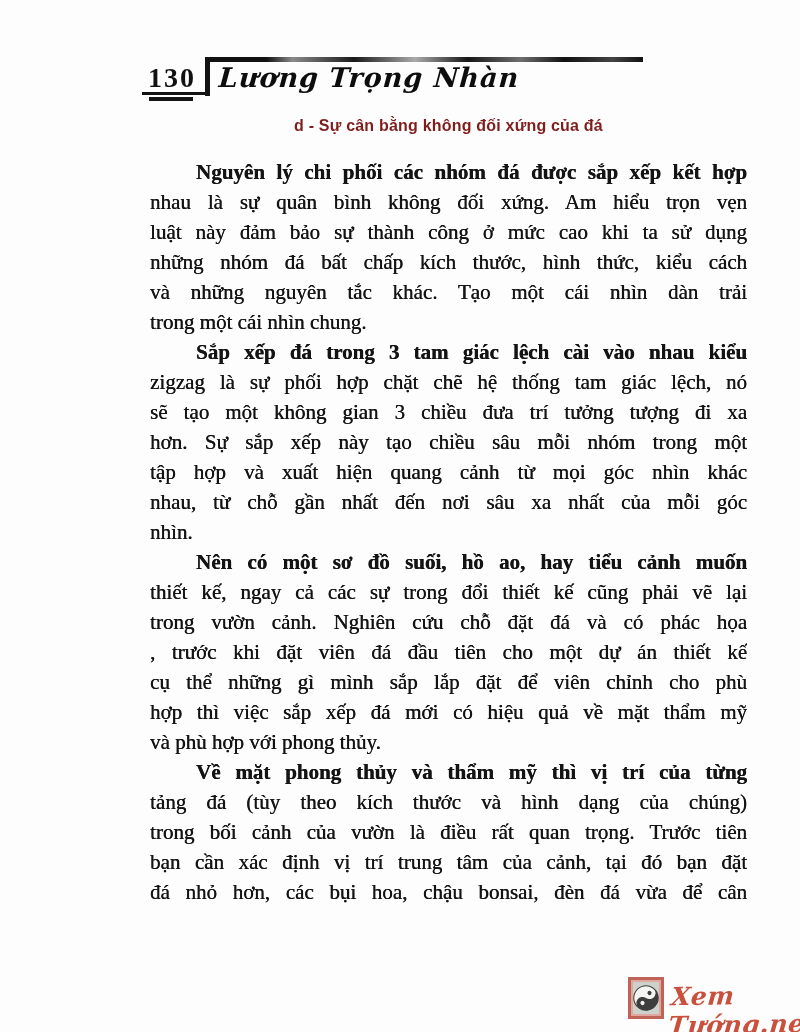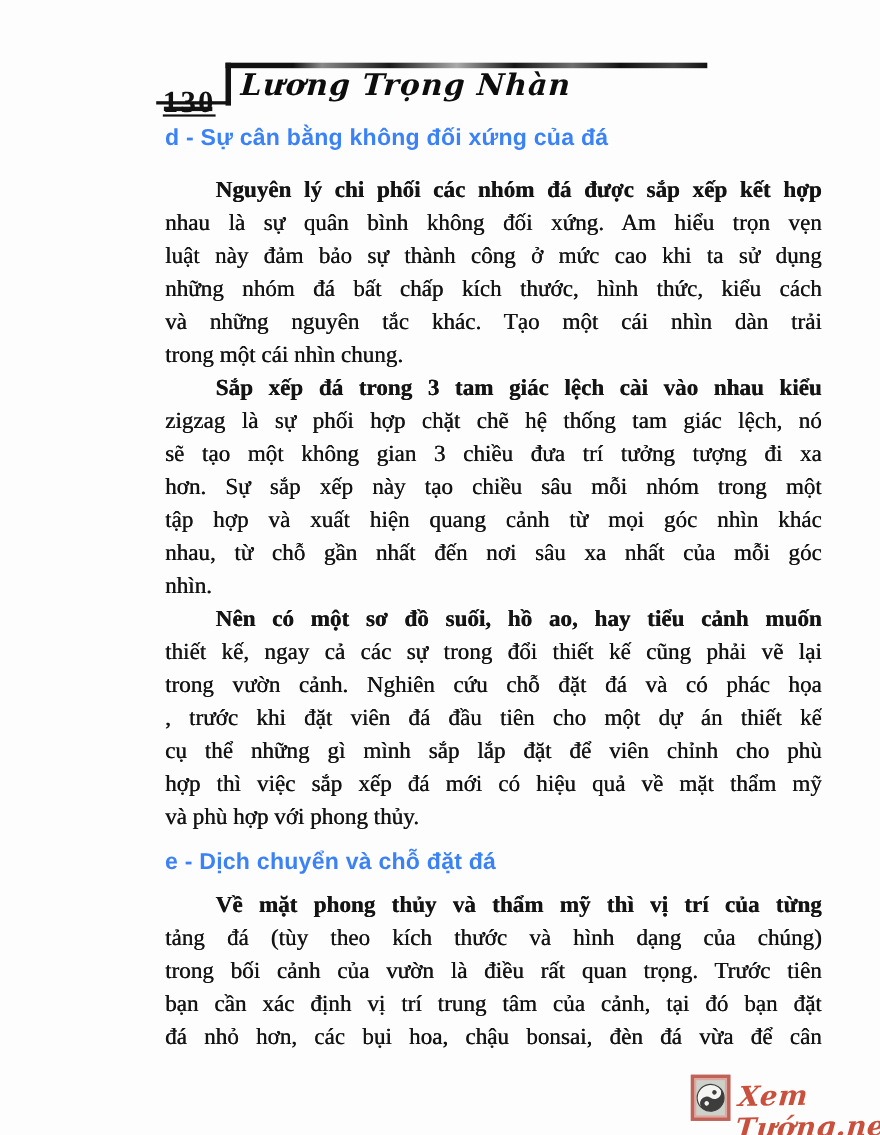--- a/index.html
+++ b/index.html
@@ -13,38 +13,38 @@
   }
   
   .hdr-rule-top{
     position:absolute;left:205px;top:57px;width:438px;height:5px;
     background:linear-gradient(90deg,#111 0%,#111 14%,#8a8a8a 20%,#1a1a1a 34%,#aaa 48%,#161616 60%,#6f6f6f 72%,#111 82%,#444 93%,#111 100%);
   }
   .hdr-rule-vert{position:absolute;left:205px;top:57px;width:5px;height:39px;background:#131313;}
   .hdr-rule-under{position:absolute;left:142px;top:92px;width:67px;height:3px;background:#131313;}
   .hdr-rule-under2{position:absolute;left:149px;top:97px;width:44px;height:4px;background:#131313;}
   .page-number{
-    position:absolute;left:148px;top:78px;
-    font-size:28px;font-weight:bold;letter-spacing:2px;color:#111;text-decoration:underline;
+    position:absolute;left:148px;top:62px;
+    font-size:28px;font-weight:bold;letter-spacing:2px;color:#111;
   }
   .author{
     position:absolute;left:219px;top:62px;
     font-family:"DejaVu Serif", serif;
     font-style:italic;font-weight:bold;
     font-size:27px;letter-spacing:1px;color:#0d0d0d;
     transform:skewX(-4deg);
   }
   
   .body-block{
     position:absolute;left:150px;top:112px;width:597px;
   }
   .sec-heading{
     font-family:"Liberation Sans", sans-serif;
-    font-weight:bold;font-size:21px;line-height:28px;
-    color:#3b82f6;
+    font-weight:bold;font-size:16px;line-height:28px;
+    text-align:center;color:#7f1d1d;
     letter-spacing:.2px;
   }
   .sec-heading.first{margin-bottom:17px;}
   .sec-heading.second{margin-top:13px;margin-bottom:9px;}
   .para{margin:0;}
   .line{
     font-size:21px;line-height:30px;height:30px;
     text-align:justify;text-align-last:justify;
     white-space:normal;overflow:hidden;
     text-shadow:0.35px 0 0 #141414;
@@ -112,21 +112,20 @@
     <div class="para">
       <div class="line pfirst">Nên có một sơ đồ suối, hồ ao, hay tiểu cảnh muốn</div>
       <div class="line">thiết kế, ngay cả các sự trong đổi thiết kế cũng phải vẽ lại</div>
       <div class="line">trong vườn cảnh. Nghiên cứu chỗ đặt đá và có phác họa</div>
       <div class="line">, trước khi đặt viên đá đầu tiên cho một dự án thiết kế</div>
       <div class="line">cụ thể những gì mình sắp lắp đặt để viên chỉnh cho phù</div>
       <div class="line">hợp thì việc sắp xếp đá mới có hiệu quả về mặt thẩm mỹ</div>
       <div class="line plast">và phù hợp với phong thủy.</div>
     </div>
 
-    <div class="sec-heading second">e - Dịch chuyển và chỗ đặt đá</div>
 
     <div class="para">
       <div class="line pfirst">Về mặt phong thủy và thẩm mỹ thì vị trí của từng</div>
       <div class="line">tảng đá (tùy theo kích thước và hình dạng của chúng)</div>
       <div class="line">trong bối cảnh của vườn là điều rất quan trọng. Trước tiên</div>
       <div class="line">bạn cần xác định vị trí trung tâm của cảnh, tại đó bạn đặt</div>
       <div class="line">đá nhỏ hơn, các bụi hoa, chậu bonsai, đèn đá vừa để cân</div>
     </div>
 
   </div>

